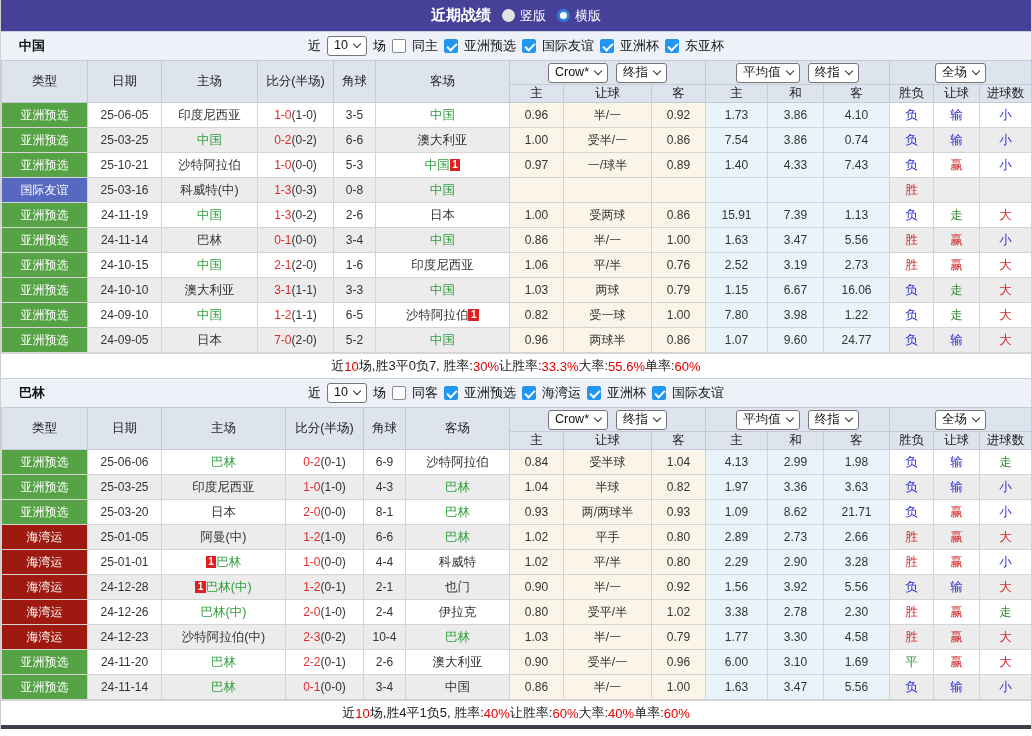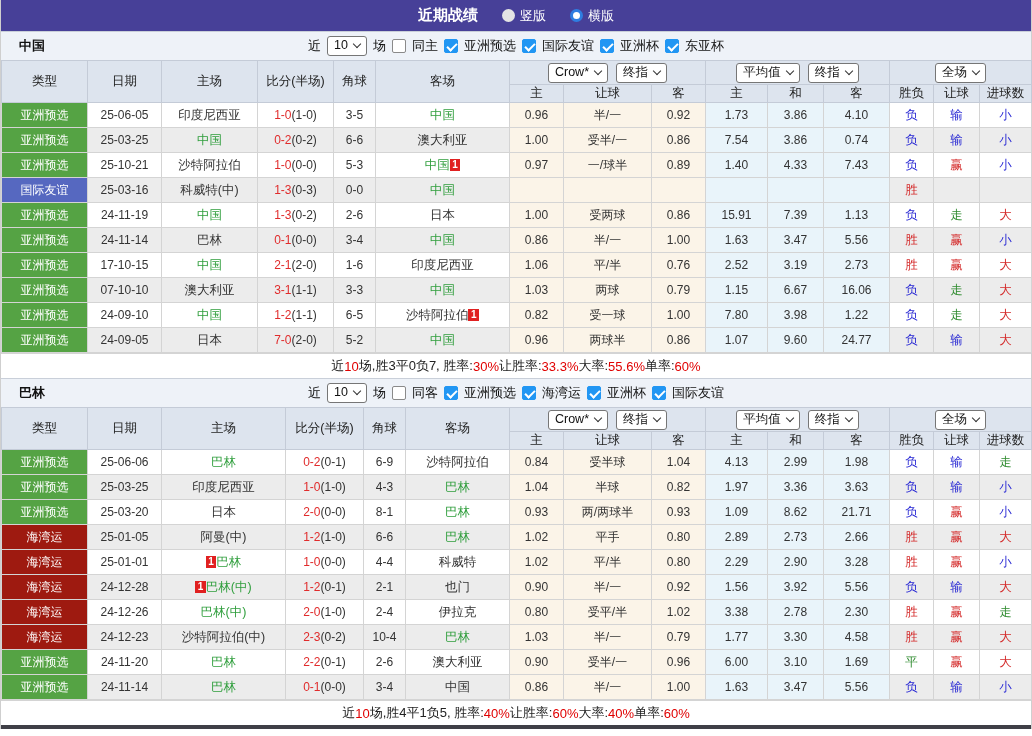--- a/index.html
+++ b/index.html
@@ -1,20 +1,20 @@
 <!DOCTYPE html>
 <html><head>
 <meta charset="utf-8">
 <style>
   * { box-sizing: border-box; }
   body { margin: 0; font-family: "Liberation Sans", sans-serif; background: #fff; }
   .page { width: 1032px; border-left: 1px solid #cfcfcf; border-right: 1px solid #cfcfcf; }
 
   
-  .titlebar { height: 31px; background: #474098; display: flex; align-items: center; justify-content: center; gap: 24px; }
+  .titlebar { height: 31px; background: #474098; display: flex; align-items: center; justify-content: center; gap: 11px; }
   .titlebar .title { color: #fff; font-weight: bold; font-size: 15px; }
   .radio-group { display: flex; align-items: center; gap: 5px; color: #fff; font-size: 13px; }
   .radio { display: inline-block; width: 13px; height: 13px; border-radius: 50%; }
   .radio.plain { background: #e4e4e4; }
   .radio.sel { background: #fff; border: 3px solid #2f7de1; }
 
   
   .section-bar { position: relative; height: 29px; background: #eef2f8; border-top: 1px solid #c9cfd9; display: flex; align-items: center; justify-content: center; font-size: 13px; color: #111; }
   .team-name { position: absolute; left: 18px; font-weight: bold; font-size: 13px; }
   .filters { display: flex; align-items: center; gap: 4px; }
@@ -210,21 +210,21 @@
             <td class="blueish">7.43</td>
       <td class="res" style="color:#2a2ad4">负</td>
             <td class="res" style="color:#d42a2a">赢</td>
             <td class="res" style="color:#2a2ad4">小</td>
           </tr>
           <tr class="alt">
       <td class="type-cell" style="background:#5668c0">国际友谊</td>
       <td>25-03-16</td>
       <td class="team"><span class="">科威特(中)</span></td>
       <td class="score"><span class="ft">1-3</span><span class="ht">(0-3)</span></td>
-      <td>0-0</td>
+      <td>0-8</td>
       <td class="team"><span class="hl">中国</span></td>
       <td class="cream"></td>
             <td class="cream"></td>
             <td class="cream"></td>
       <td class="blueish"></td>
             <td class="blueish"></td>
             <td class="blueish"></td>
       <td class="res" style="color:#d42a2a">胜</td>
             <td class="res" style="color:#d42a2a"></td>
             <td class="res" style="color:#d42a2a"></td>
@@ -258,38 +258,38 @@
             <td class="cream">1.00</td>
       <td class="blueish">1.63</td>
             <td class="blueish">3.47</td>
             <td class="blueish">5.56</td>
       <td class="res" style="color:#d42a2a">胜</td>
             <td class="res" style="color:#d42a2a">赢</td>
             <td class="res" style="color:#2a2ad4">小</td>
           </tr>
           <tr class="">
       <td class="type-cell" style="background:#55a344">亚洲预选</td>
-      <td>17-10-15</td>
+      <td>24-10-15</td>
       <td class="team"><span class="hl">中国</span></td>
       <td class="score"><span class="ft">2-1</span><span class="ht">(2-0)</span></td>
       <td>1-6</td>
       <td class="team"><span class="">印度尼西亚</span></td>
       <td class="cream">1.06</td>
             <td class="cream">平/半</td>
             <td class="cream">0.76</td>
       <td class="blueish">2.52</td>
             <td class="blueish">3.19</td>
             <td class="blueish">2.73</td>
       <td class="res" style="color:#d42a2a">胜</td>
             <td class="res" style="color:#d42a2a">赢</td>
             <td class="res" style="color:#d42a2a">大</td>
           </tr>
           <tr class="alt">
       <td class="type-cell" style="background:#55a344">亚洲预选</td>
-      <td>07-10-10</td>
+      <td>24-10-10</td>
       <td class="team"><span class="">澳大利亚</span></td>
       <td class="score"><span class="ft">3-1</span><span class="ht">(1-1)</span></td>
       <td>3-3</td>
       <td class="team"><span class="hl">中国</span></td>
       <td class="cream">1.03</td>
             <td class="cream">两球</td>
             <td class="cream">0.79</td>
       <td class="blueish">1.15</td>
             <td class="blueish">6.67</td>
             <td class="blueish">16.06</td>

